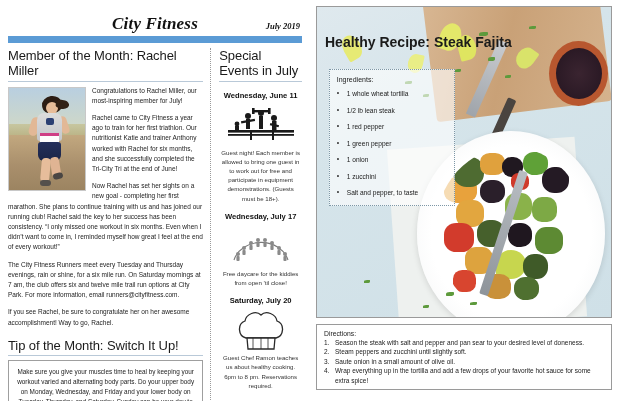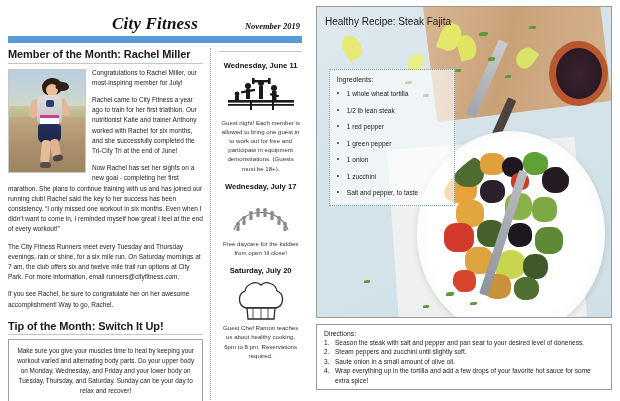--- a/index.html
+++ b/index.html
@@ -37,21 +37,21 @@
 
   .columns { display: flex; margin-top: 5px; height: 358px; }
   .col-main { width: 203px; padding-right: 7px; position: relative; }
   .col-side {
     width: 92px; padding-left: 8px;
     border-left: 1px dotted #9a9a9a;
     position: relative;
   }
 
   .sec-head {
-    font-size: 11px; font-weight: bold; color: #1a1a1a;
+    font-size: 13px; font-weight: normal; color: #1a1a1a;
     letter-spacing: -.1px;
   }
   .sec-rule { height: 1px; background: #b9c9d8; margin: 2.5px 0 4px 0; }
 
   .runner-photo {
     float: left; width: 78px; height: 104px;
     margin: 1px 6px 3px 0;
     border: 1px solid #c8c8c8;
     position: relative; overflow: hidden;
     background: linear-gradient(#b9cfe0 0%, #cfd8c8 38%, #c9b48c 47%, #b59a73 70%, #a98f6c 100%);
@@ -164,22 +164,22 @@
   .ing-list li {
     font-size: 6.6px; color: #1a1a1a; line-height: 9px;
     margin-bottom: 7.5px; padding-left: 10px; position: relative;
   }
   .ing-list li:last-child { margin-bottom: 0; }
   .ing-list li:before {
     content: "\2022"; position: absolute; left: 0; top: -1px; font-size: 7px; color: #333;
   }
 
   .recipe-title {
-    position: absolute; left: 8px; top: 9px; z-index: 5;
-    font-size: 10px; font-weight: normal; color: #1b1b1b;
+    position: absolute; left: 8px; top: 27px; z-index: 5;
+    font-size: 14px; font-weight: bold; color: #1b1b1b;
   }
 
   .directions {
     border: 1px solid #9a9a9a; margin-top: 6px; padding: 5px 7px 6px 7px;
     height: 66px;
   }
   .dir-title { font-size: 6.8px; color: #1a1a1a; margin-bottom: 1px; }
   .dir-list { list-style: none; counter-reset: d; }
   .dir-list li {
     counter-increment: d; font-size: 6.5px; line-height: 9.4px; color: #1a1a1a;
@@ -191,21 +191,21 @@
 </style>
 </head>
 <body>
 
 <div class="page">
 
   <div class="newsletter">
 
     <div class="masthead">
       <div class="masthead-title">City Fitness</div>
-      <div class="masthead-date">November 2019</div>
+      <div class="masthead-date">July 2019</div>
     </div>
     <div class="blue-bar"></div>
 
     <div class="columns">
 
       <div class="col-main">
 
         <div class="sec-head">Member of the Month: Rachel Miller</div>
         <div class="sec-rule"></div>
 
@@ -235,20 +235,21 @@
         <div class="body-p">If you see Rachel, be sure to congratulate her on her awesome accomplishment! Way to go, Rachel.</div>
 
         <div class="tip-wrap">
           <div class="sec-head">Tip of the Month: Switch It Up!</div>
           <div class="sec-rule"></div>
           <div class="tip-box">Make sure you give your muscles time to heal by keeping your workout varied and alternating body parts. Do your upper body on Monday, Wednesday, and Friday and your lower body on Tuesday, Thursday, and Saturday. Sunday can be your day to relax and recover!</div>
         </div>
       </div>
 
       <div class="col-side">
+        <div class="sec-head">Special Events in July</div>
         <div class="sec-rule"></div>
 
         <div class="ev">
           <div class="ev-date">Wednesday, June 11</div>
           <div class="ev-art">
             <svg width="70" height="40" viewBox="0 0 70 40" aria-hidden="true">
               <g fill="#1a1a1a">
                 <circle cx="22" cy="10" r="3"></circle>
                 <rect x="20" y="13" width="4" height="10"></rect>
                 <rect x="15" y="14" width="14" height="2.2" transform="rotate(-10 22 15)"></rect>

